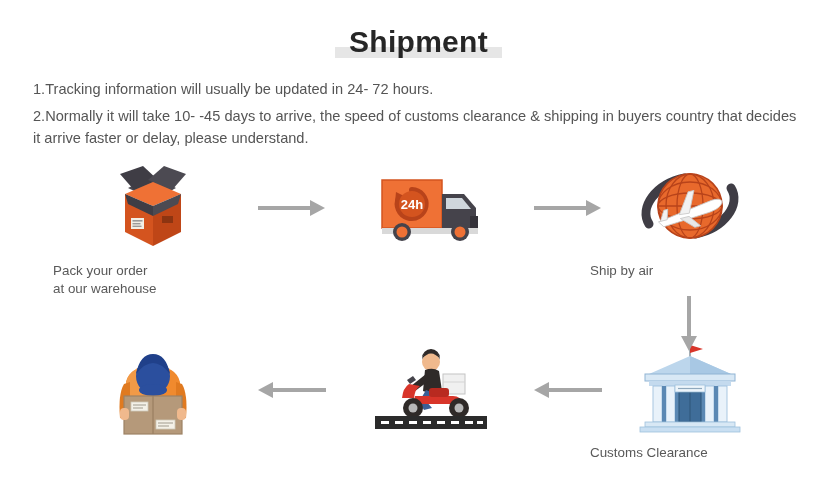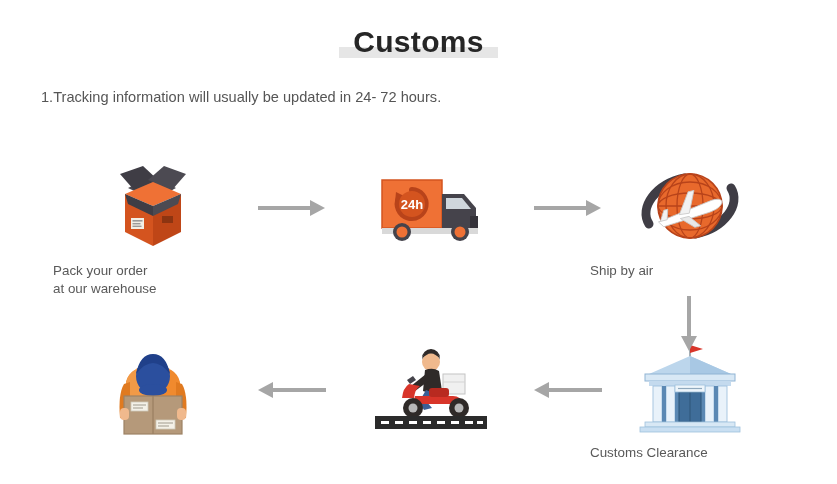--- a/index.html
+++ b/index.html
@@ -51,21 +51,21 @@
   
   .notes {
     position: absolute;
     left: 29px;
     top: 74px;
     width: 780px;
     font-size: 14.6px;
     line-height: 22.5px;
     color: #555555;
   }
-  .notes p { margin: 12px; }
+  .notes p { margin: 4px; }
 
   
   .flow {
     position: absolute;
     left: 0;
     top: 150px;
     width: 837px;
     height: 330px;
   }
   .step {
@@ -150,26 +150,27 @@
 
   svg { display: block; }
   .art svg { position: absolute; left: 50%; transform: translateX(-50%); }
 </style>
 </head>
 <body>
 
 <div class="title-wrap">
   <span class="title-inner">
     <span class="title-band"></span>
-    <span class="title-text">Customs</span>
+    <span class="title-text">Shipment</span>
   </span>
 </div>
 
 <div class="notes">
   <p>1.Tracking information will usually be updated in 24- 72 hours.</p>
+  <p>2.Normally it will take 10- -45 days to arrive, the speed of customs clearance &amp; shipping in buyers country that decides it arrive faster or delay, please understand.</p>
 </div>
 
 <div class="flow">
 
   <div class="step s1">
     <div class="art">
       <svg width="110" height="96" viewBox="0 0 110 96">
 
         <polygon points="30,30 55,18 78,30 55,42" fill="#4c4a52"></polygon>
         <polygon points="22,16 45,8 60,22 36,32" fill="#3f3d45"></polygon>

